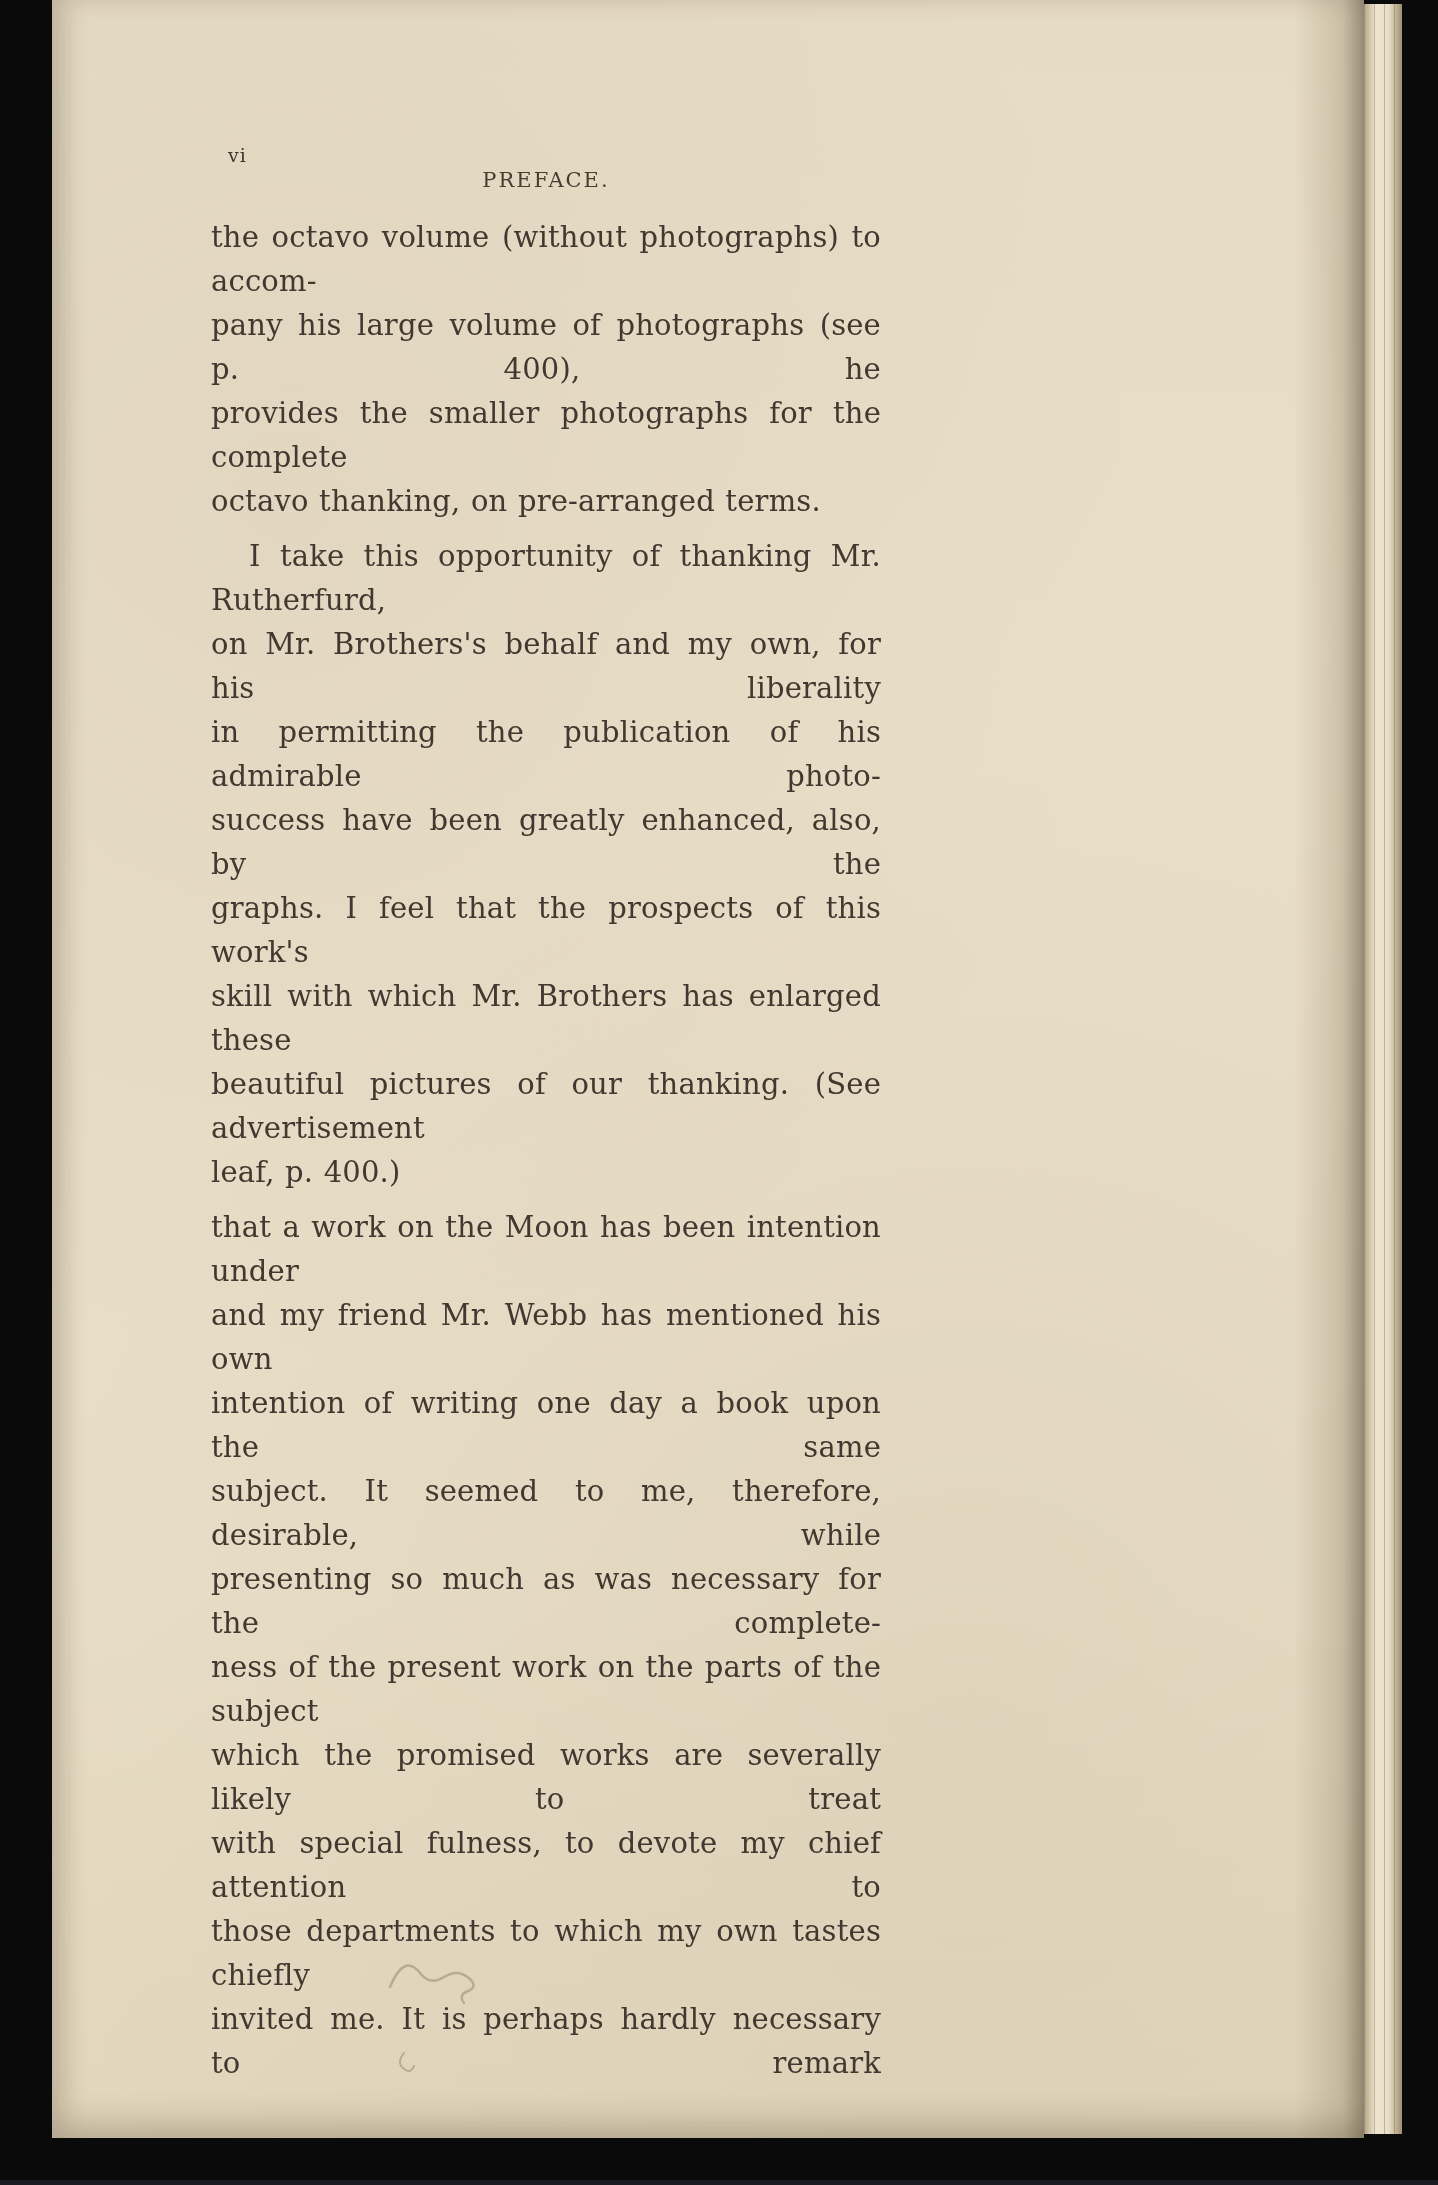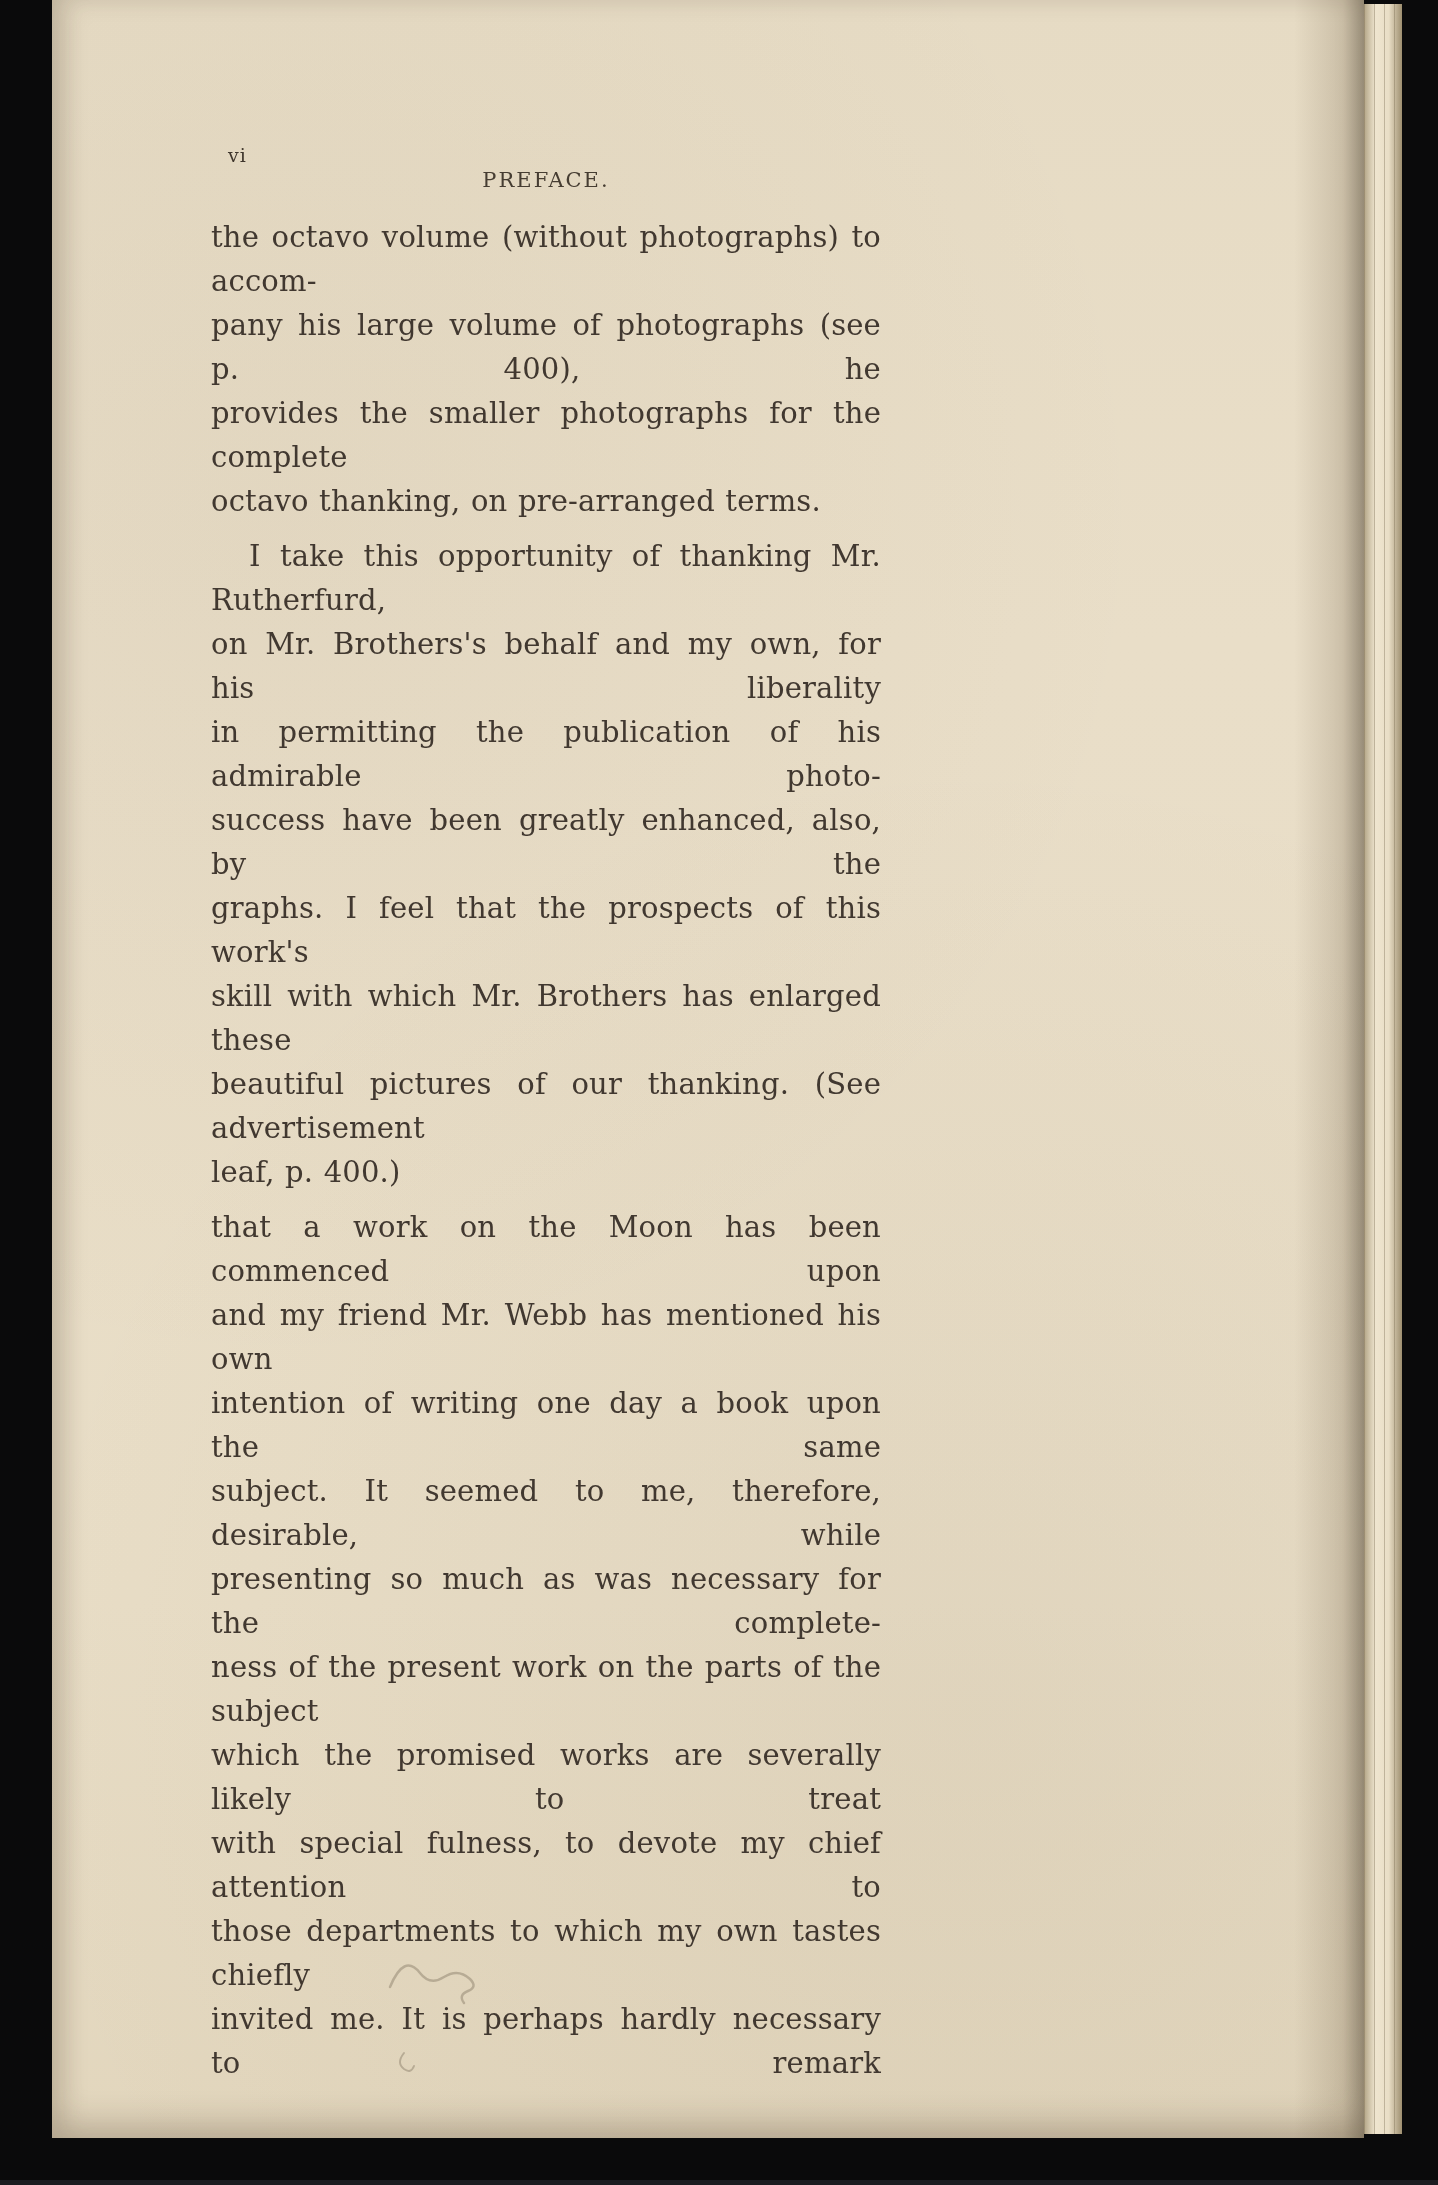--- a/index.html
+++ b/index.html
@@ -124,21 +124,21 @@
           <div class="line indent">I take this opportunity of thanking Mr. Rutherfurd,</div>
           <div class="line">on Mr. Brothers's behalf and my own, for his liberality</div>
           <div class="line">in permitting the publication of his admirable photo-</div>
           <div class="line">success have been greatly enhanced, also, by the</div>
           <div class="line">graphs. I feel that the prospects of this work's</div>
           <div class="line">skill with which Mr. Brothers has enlarged these</div>
           <div class="line">beautiful pictures of our thanking. (See advertisement</div>
           <div class="line last">leaf, p. 400.)</div>
         </div>
         <div class="paragraph">
-          <div class="line">that a work on the Moon has been commenced upon</div>
+          <div class="line">that a work on the Moon has been intention under</div>
           <div class="line">and my friend Mr. Webb has mentioned his own</div>
           <div class="line">intention of writing one day a book upon the same</div>
           <div class="line">subject. It seemed to me, therefore, desirable, while</div>
           <div class="line">presenting so much as was necessary for the complete-</div>
           <div class="line">ness of the present work on the parts of the subject</div>
           <div class="line">which the promised works are severally likely to treat</div>
           <div class="line">with special fulness, to devote my chief attention to</div>
           <div class="line">those departments to which my own tastes chiefly</div>
           <div class="line">invited me. It is perhaps hardly necessary to remark</div>
         </div>

